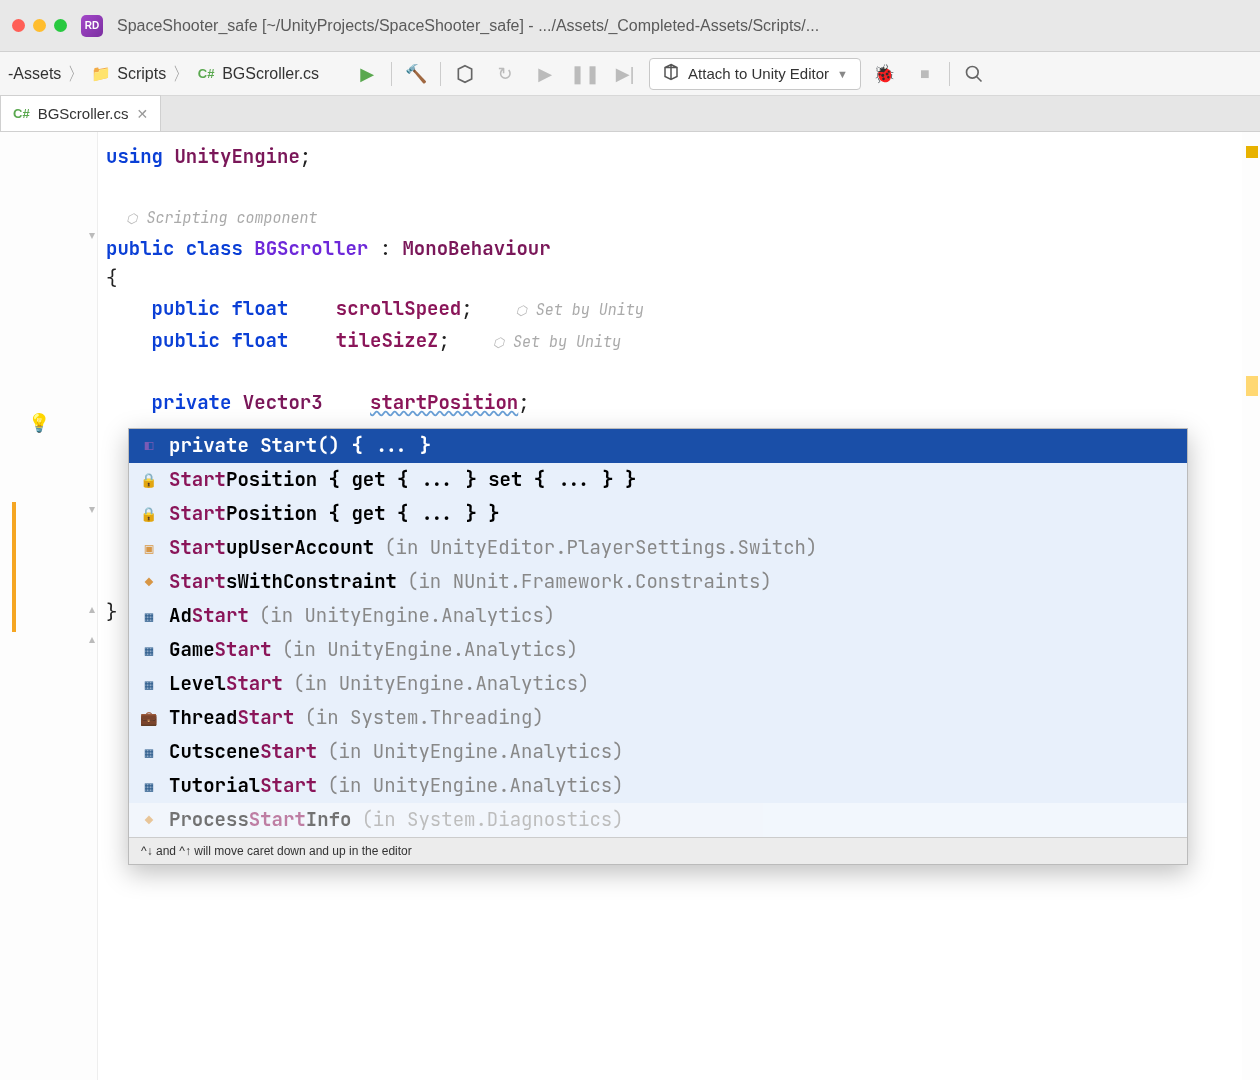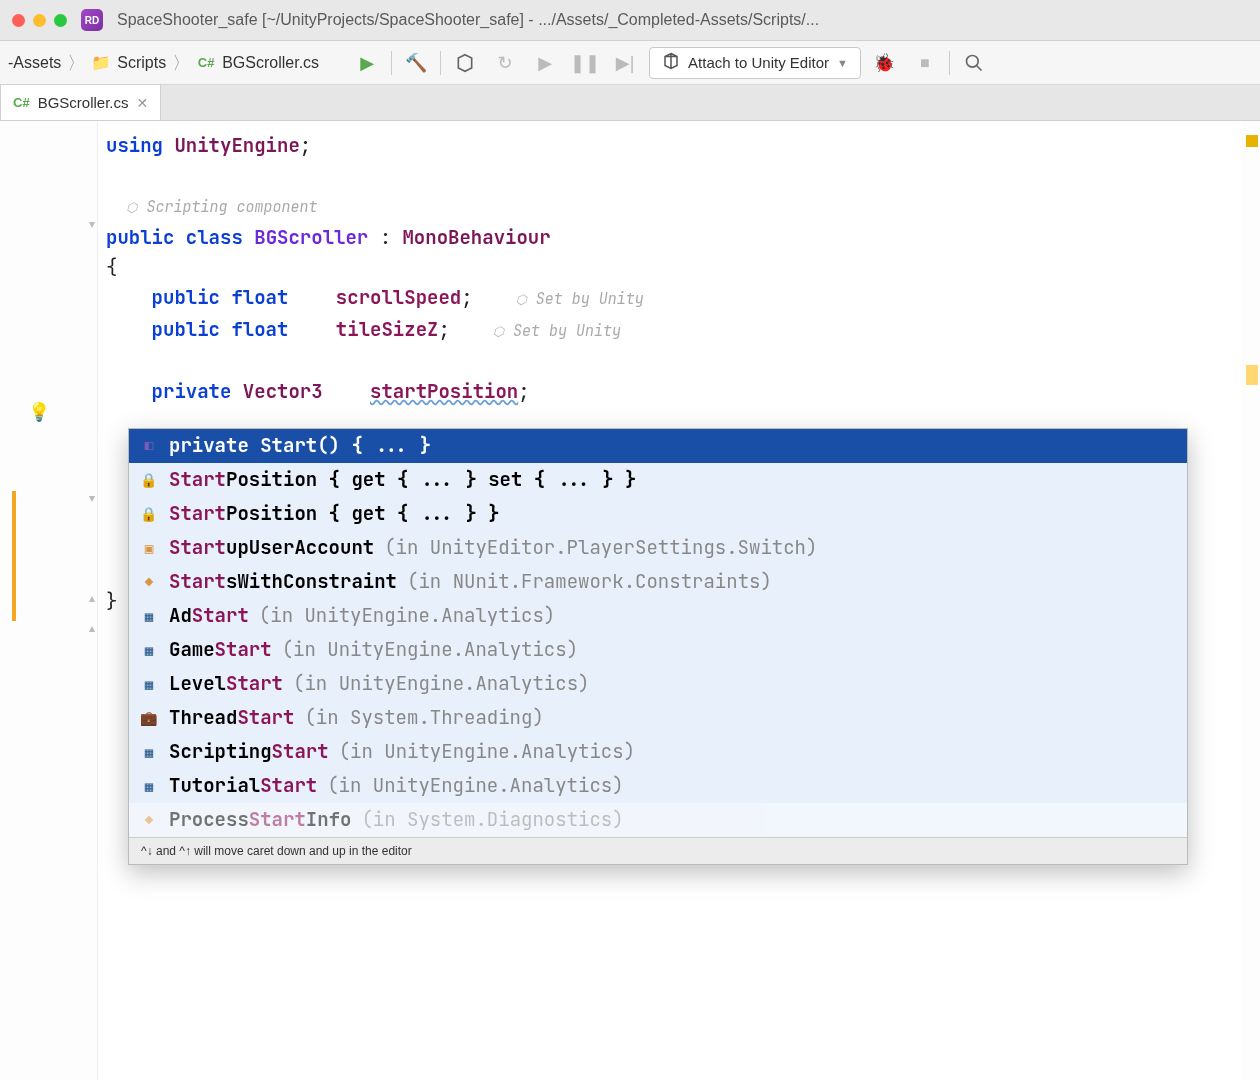--- a/index.html
+++ b/index.html
@@ -5,21 +5,21 @@
   * { box-sizing: border-box; margin: 0; padding: 0; }
   body {
     font-family: -apple-system, BlinkMacSystemFont, "Segoe UI", sans-serif;
     background: #f2f2f2;
     width: 1260px;
     height: 1080px;
     overflow: hidden;
     font-size: 14px;
   }
   .titlebar {
-    height: 41px;
+    height: 52px;
     background: #e8e8e8;
     border-bottom: 1px solid #d0d0d0;
     display: flex;
     align-items: center;
     padding: 0 12px;
     gap: 8px;
   }
   .traffic-lights { display: flex; gap: 8px; }
   .traffic-light { width: 13px; height: 13px; border-radius: 50%; }
   .tl-red { background: #ff5f57; }
@@ -332,21 +332,21 @@
         <span><span style="font-weight:700">Level</span><span class="match p">Start</span><span style="font-weight:700"></span></span>  
         <span class="loc">(in UnityEngine.Analytics)</span>
       </div>
       <div class="popup-row ctx">
         <span class="pr-icon briefcase-icon">💼</span>
         <span><span style="font-weight:700">Thread</span><span class="match p">Start</span><span style="font-weight:700"></span></span>  
         <span class="loc">(in System.Threading)</span>
       </div>
       <div class="popup-row ctx">
         <span class="pr-icon box-icon">▦</span>
-        <span><span style="font-weight:700">Scripting</span><span class="match p">Start</span><span style="font-weight:700"></span></span>  
+        <span><span style="font-weight:700">Cutscene</span><span class="match p">Start</span><span style="font-weight:700"></span></span>  
         <span class="loc">(in UnityEngine.Analytics)</span>
       </div>
       <div class="popup-row ctx">
         <span class="pr-icon box-icon">▦</span>
         <span><span style="font-weight:700">Tutorial</span><span class="match p">Start</span><span style="font-weight:700"></span></span>  
         <span class="loc">(in UnityEngine.Analytics)</span>
       </div>
       <div class="popup-row ctx" style="opacity: 0.55;">
         <span class="pr-icon diamond-icon">◆</span>
         <span><span style="font-weight:700">Process</span><span class="match p">Start</span><span style="font-weight:700">Info</span></span>  

